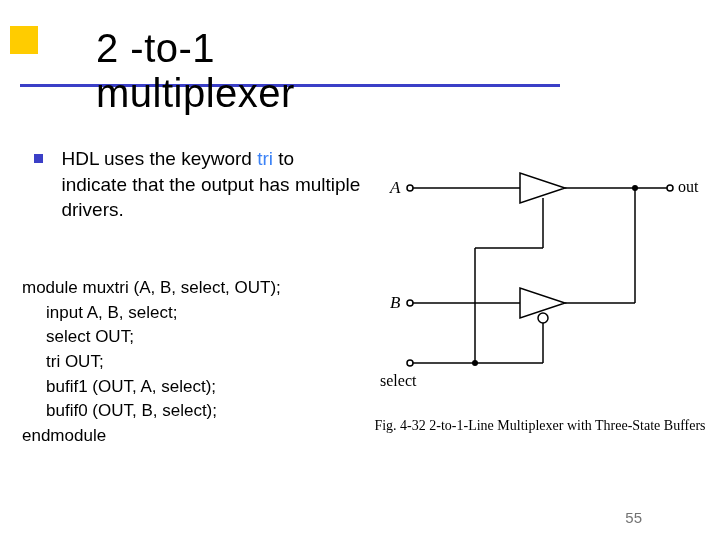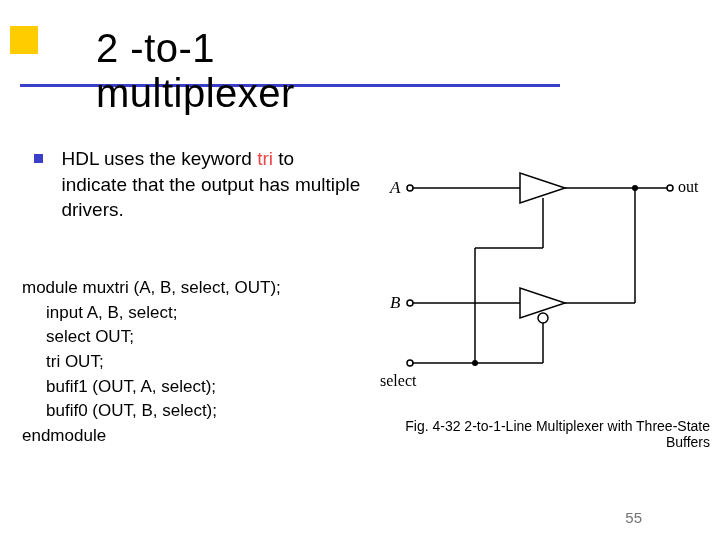--- a/index.html
+++ b/index.html
@@ -4,25 +4,25 @@
 <style>
   html,body{margin:0;padding:0;width:720px;height:540px;background:#fff;font-family:Verdana,Geneva,sans-serif;color:#000;overflow:hidden}
   .slide{position:relative;width:660px;height:540px}
   .title-block{position:absolute;left:10px;top:12px}
   .title-accent{position:absolute;left:0;top:14px;width:28px;height:28px;background:#ffcc00}
   .title-underline{position:absolute;left:10px;top:72px;width:540px;height:3px;background:#3b3fc7}
   .title-text{position:absolute;left:86px;top:14px;font-size:40px;font-weight:400;letter-spacing:0.5px;color:#000}
   .bullet-row{position:absolute;left:34px;top:146px;width:335px}
   .bullet-sq{display:inline-block;width:9px;height:9px;background:#3b3fc7;margin-right:14px;vertical-align:top;margin-top:8px}
   .bullet-text{display:inline-block;width:300px;font-size:19px;line-height:1.35;color:#000;vertical-align:top}
-  .tri{color:#ef4444}
+  .tri{color:#3b82f6}
   .code-block{position:absolute;left:22px;top:276px;font-size:17px;line-height:1.45;color:#000;font-family:Liberation Sans, sans-serif}
   .code-block .indent{margin-left:24px}
   .figure{position:absolute;left:380px;top:148px;width:320px;height:280px}
-  .fig-caption{position:absolute;left:370px;top:418px;width:340px;font-family:Liberation Sans, sans-serif;font-size:14px;color:#000;text-align:right}
+  .fig-caption{position:absolute;left:370px;top:418px;width:340px;font-family:Liberation Serif, serif;font-size:14px;color:#000;text-align:center}
   .page-num{position:absolute;right:18px;bottom:14px;font-size:15px;color:#737373}
   .fig-label{font-family:'Times New Roman',serif;font-size:17px;font-style:italic}
   .fig-label-r{font-family:'Times New Roman',serif;font-size:16px}
 </style>
 </head>
 <body>
 
 <div class="slide">
 
   <div class="title-block">

